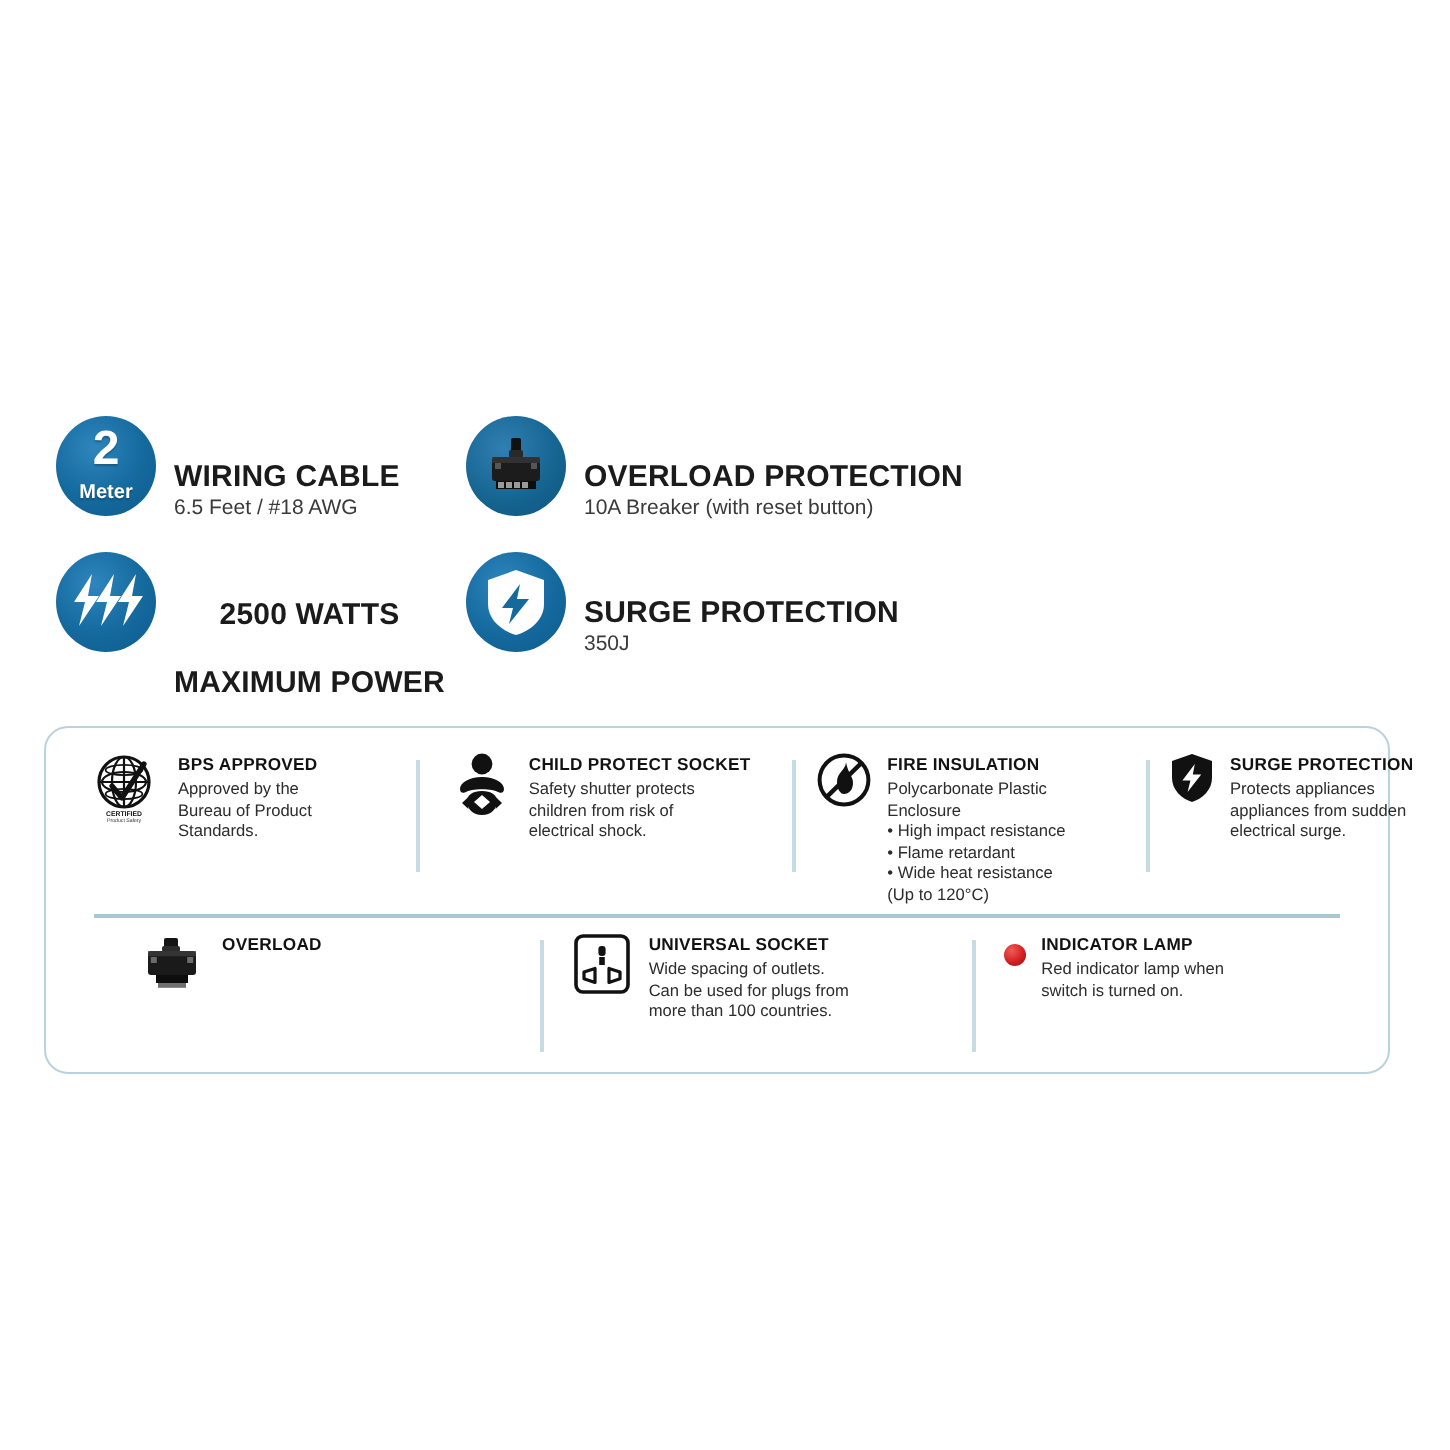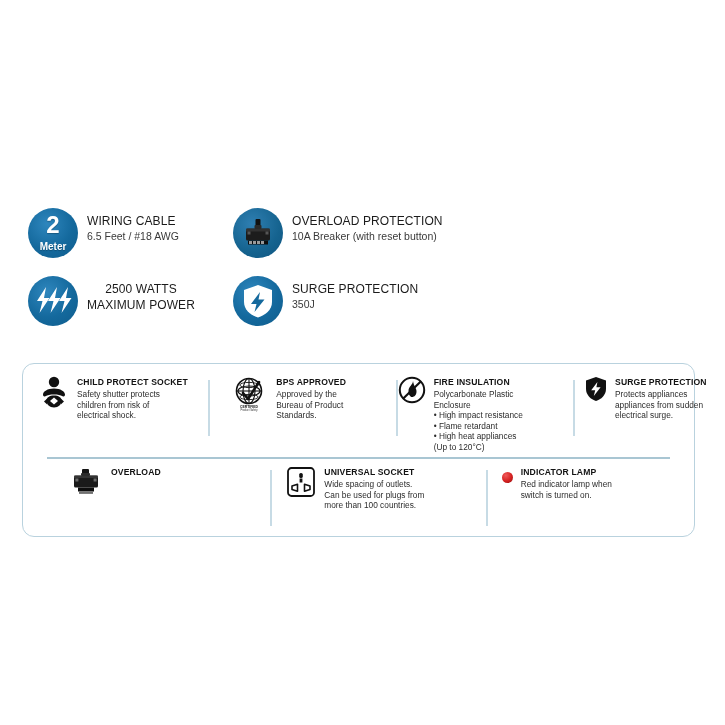--- a/index.html
+++ b/index.html
@@ -26,22 +26,22 @@
     background: #1272ab;
     background: radial-gradient(circle at 38% 32%, #2e86bd 0%, #14699d 55%, #0f5c8c 100%);
     flex: 0 0 50px;
     position: relative;
     display: flex; align-items: center; justify-content: center;
     overflow: hidden;
   }
   .feat-circle.photo { background: radial-gradient(circle at 38% 32%, #2f7fb2 0%, #15638f 60%, #0f5480 100%); }
   .feat-text { margin-left: 9px; padding-top: 6px; }
   .feat-title {
-    font-size: 12px; font-weight: normal; color: #1b1b1b;
-    letter-spacing: .1px; line-height: 14px; white-space: nowrap;
+    font-size: 15px; font-weight: bold; color: #1b1b1b;
+    letter-spacing: .1px; line-height: 14px; white-space: nowrap; margin-top: 18px;
   }
   .feat-sub {
     font-size: 10.5px; color: #3a3a3a; line-height: 14px;
     margin-top: 1px; white-space: nowrap;
   }
   .feat-title.two-line { line-height: 15.5px; text-align: center; }
 
   
   .num2 {
     position: absolute; top: 3px; left: 0; right: 0;
@@ -89,21 +89,21 @@
   }
   .cell-body {
     font-size: 8.3px; color: #2c2c2c; line-height: 10.6px;
     margin-top: 1px; white-space: nowrap;
   }
   .cell-body .li { white-space: nowrap; }
 
   
   .c-bps   { width: 188px; padding-left: 24px; }
   .c-child { width: 188px; padding-left: 16px; }
-  .c-fire  { width: 178px; }
+  .c-fire  { width: 178px; padding-left: 10px; }
   .c-surge { width: 119px; padding-left: 10px; }
 
   
   .c-break { width: 250px; padding-left: 46px; }
   .c-uni   { width: 216px; padding-left: 14px; }
   .c-lamp  { width: 207px; padding-left: 14px; }
 
   .ico-gap { margin-left: 8px; }
 
   
@@ -184,42 +184,20 @@
       </div>
     </div>
   </div>
 
   <div class="panel">
 
     <div class="hdivider"></div>
 
     <div class="panel-row r1">
 
-      <div class="cell c-child">
-        <div class="cell-ico">
-          <svg width="30" height="34" viewBox="0 0 30 34" aria-hidden="true">
-            <circle cx="15" cy="6" r="5.2" fill="#111"></circle>
-            <path d="M15 12.5 C8.5 12.5 4 15.5 4 18.5 C4 20 5 20.8 6.4 20.2 C8.6 19.2 11 18.6 15 18.6 C19 18.6 21.4 19.2 23.6 20.2 C25 20.8 26 20 26 18.5 C26 15.5 21.5 12.5 15 12.5 Z" fill="#111"></path>
-            <path d="M15 19.5 C10.5 19.5 7.5 21.5 7.5 24.5 C7.5 28.5 10.5 31.5 15 31.5 C19.5 31.5 22.5 28.5 22.5 24.5 C22.5 21.5 19.5 19.5 15 19.5 Z" fill="#111"></path>
-            <path d="M15 21.5 L11 25 L15 28.5 L19 25 Z" fill="#ffffff"></path>
-            <path d="M8.2 22.5 L5 25.5 L8.2 28.5 Z" fill="#111"></path>
-            <path d="M21.8 22.5 L25 25.5 L21.8 28.5 Z" fill="#111"></path>
-          </svg>
-        </div>
-        <div class="cell-txt ico-gap">
-          <div class="cell-title">CHILD PROTECT SOCKET</div>
-          <div class="cell-body">
-            <div class="li">Safety shutter protects</div>
-            <div class="li">children from risk of</div>
-            <div class="li">electrical shock.</div>
-          </div>
-        </div>
-        <div class="vline"></div>
-      </div>
-
       <div class="cell c-bps">
         <div class="cell-ico">
           <svg width="34" height="36" viewBox="0 0 34 36" aria-hidden="true">
             <circle cx="15" cy="15" r="12.5" fill="none" stroke="#111" stroke-width="1.6"></circle>
             <ellipse cx="15" cy="15" rx="6" ry="12.5" fill="none" stroke="#111" stroke-width="1.1"></ellipse>
             <ellipse cx="15" cy="15" rx="11" ry="5" fill="none" stroke="#111" stroke-width="1.1"></ellipse>
             <line x1="2.5" y1="15" x2="27.5" y2="15" stroke="#111" stroke-width="1.1"></line>
             <line x1="15" y1="2.5" x2="15" y2="27.5" stroke="#111" stroke-width="1.1"></line>
             <ellipse cx="15" cy="9" rx="9.2" ry="2.6" fill="none" stroke="#111" stroke-width=".9"></ellipse>
             <ellipse cx="15" cy="21" rx="9.2" ry="2.6" fill="none" stroke="#111" stroke-width=".9"></ellipse>
@@ -232,37 +210,59 @@
           <div class="cell-title">BPS APPROVED</div>
           <div class="cell-body">
             <div class="li">Approved by the</div>
             <div class="li">Bureau of Product</div>
             <div class="li">Standards.</div>
           </div>
         </div>
         <div class="vline"></div>
       </div>
 
+      <div class="cell c-child">
+        <div class="cell-ico">
+          <svg width="30" height="34" viewBox="0 0 30 34" aria-hidden="true">
+            <circle cx="15" cy="6" r="5.2" fill="#111"></circle>
+            <path d="M15 12.5 C8.5 12.5 4 15.5 4 18.5 C4 20 5 20.8 6.4 20.2 C8.6 19.2 11 18.6 15 18.6 C19 18.6 21.4 19.2 23.6 20.2 C25 20.8 26 20 26 18.5 C26 15.5 21.5 12.5 15 12.5 Z" fill="#111"></path>
+            <path d="M15 19.5 C10.5 19.5 7.5 21.5 7.5 24.5 C7.5 28.5 10.5 31.5 15 31.5 C19.5 31.5 22.5 28.5 22.5 24.5 C22.5 21.5 19.5 19.5 15 19.5 Z" fill="#111"></path>
+            <path d="M15 21.5 L11 25 L15 28.5 L19 25 Z" fill="#ffffff"></path>
+            <path d="M8.2 22.5 L5 25.5 L8.2 28.5 Z" fill="#111"></path>
+            <path d="M21.8 22.5 L25 25.5 L21.8 28.5 Z" fill="#111"></path>
+          </svg>
+        </div>
+        <div class="cell-txt ico-gap">
+          <div class="cell-title">CHILD PROTECT SOCKET</div>
+          <div class="cell-body">
+            <div class="li">Safety shutter protects</div>
+            <div class="li">children from risk of</div>
+            <div class="li">electrical shock.</div>
+          </div>
+        </div>
+        <div class="vline"></div>
+      </div>
+
       <div class="cell c-fire">
         <div class="cell-ico">
           <svg width="28" height="28" viewBox="0 0 28 28" aria-hidden="true">
             <circle cx="14" cy="14" r="12.2" fill="none" stroke="#111" stroke-width="2"></circle>
             <path d="M15 5 C15 9 10.5 10 10.5 15 C10.5 18.6 12.2 21 14 21 C16.5 21 18.5 18.8 18.5 15.5 C18.5 12 16 11 15 5 Z" fill="#111"></path>
             <path d="M12.2 13.5 C11 15.5 11.4 18.6 13 19.6 C11 19 10 16 12.2 13.5 Z" fill="#111"></path>
             <line x1="5" y1="22.8" x2="23" y2="5.2" stroke="#111" stroke-width="2.2"></line>
           </svg>
         </div>
         <div class="cell-txt ico-gap">
           <div class="cell-title">FIRE INSULATION</div>
           <div class="cell-body">
             <div class="li">Polycarbonate Plastic</div>
             <div class="li">Enclosure</div>
             <div class="li">• High impact resistance</div>
             <div class="li">• Flame retardant</div>
-            <div class="li">• High heat appliances</div>
+            <div class="li">• Wide heat resistance</div>
             <div class="li">  (Up to 120°C)</div>
           </div>
         </div>
         <div class="vline"></div>
       </div>
 
       <div class="cell c-surge">
         <div class="cell-ico">
           <svg width="22" height="26" viewBox="0 0 22 26" aria-hidden="true">
             <path d="M11 1 L21 4.5 L21 13 C21 19 16 23.5 11 25 C6 23.5 1 19 1 13 L1 4.5 Z" fill="#111"></path>

